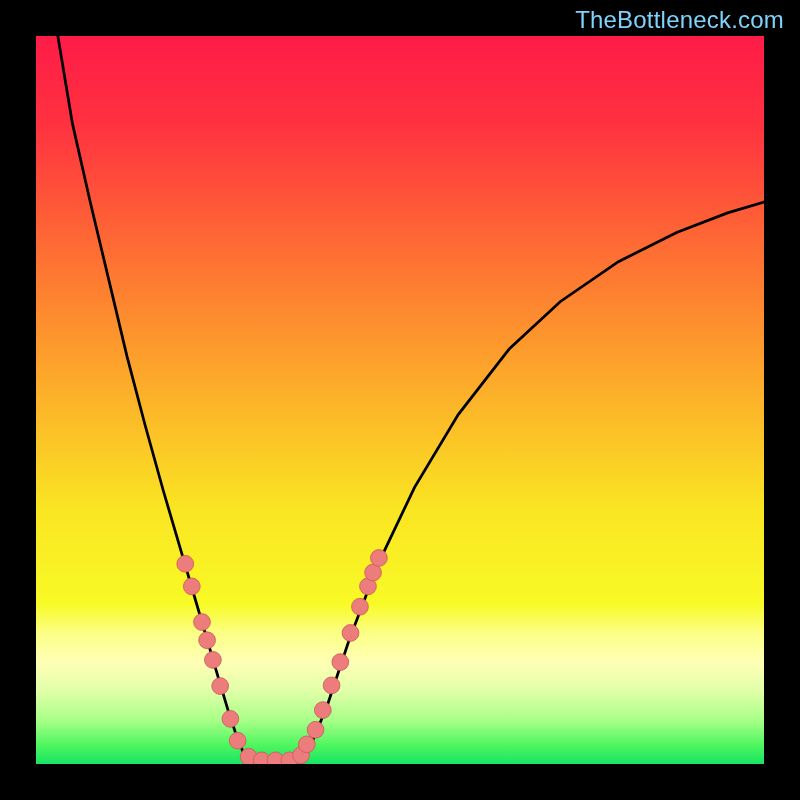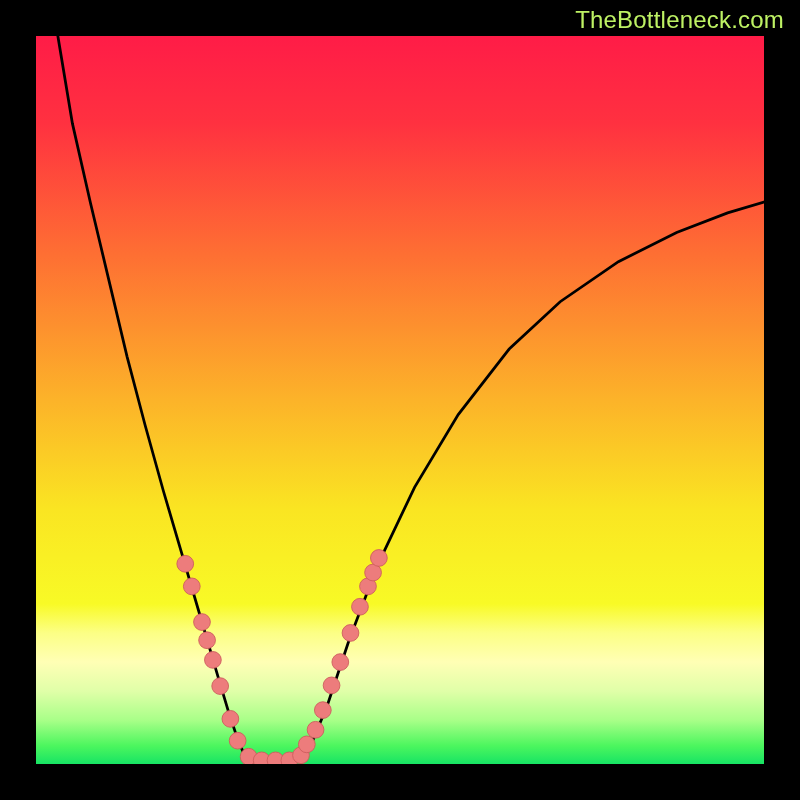--- a/index.html
+++ b/index.html
@@ -28,21 +28,21 @@
     overflow: hidden;
   }
   .gradient-bg {
     position: absolute;
     inset: 0;
   }
   .watermark {
     position: absolute;
     top: 6px;
     right: 16px;
-    color: #bef264;
+    color: #7dd3fc;
     font-size: 24px;
     font-weight: 400;
     letter-spacing: 0.2px;
   }
   svg.overlay {
     position: absolute;
     inset: 0;
   }
 </style>
 </head>

